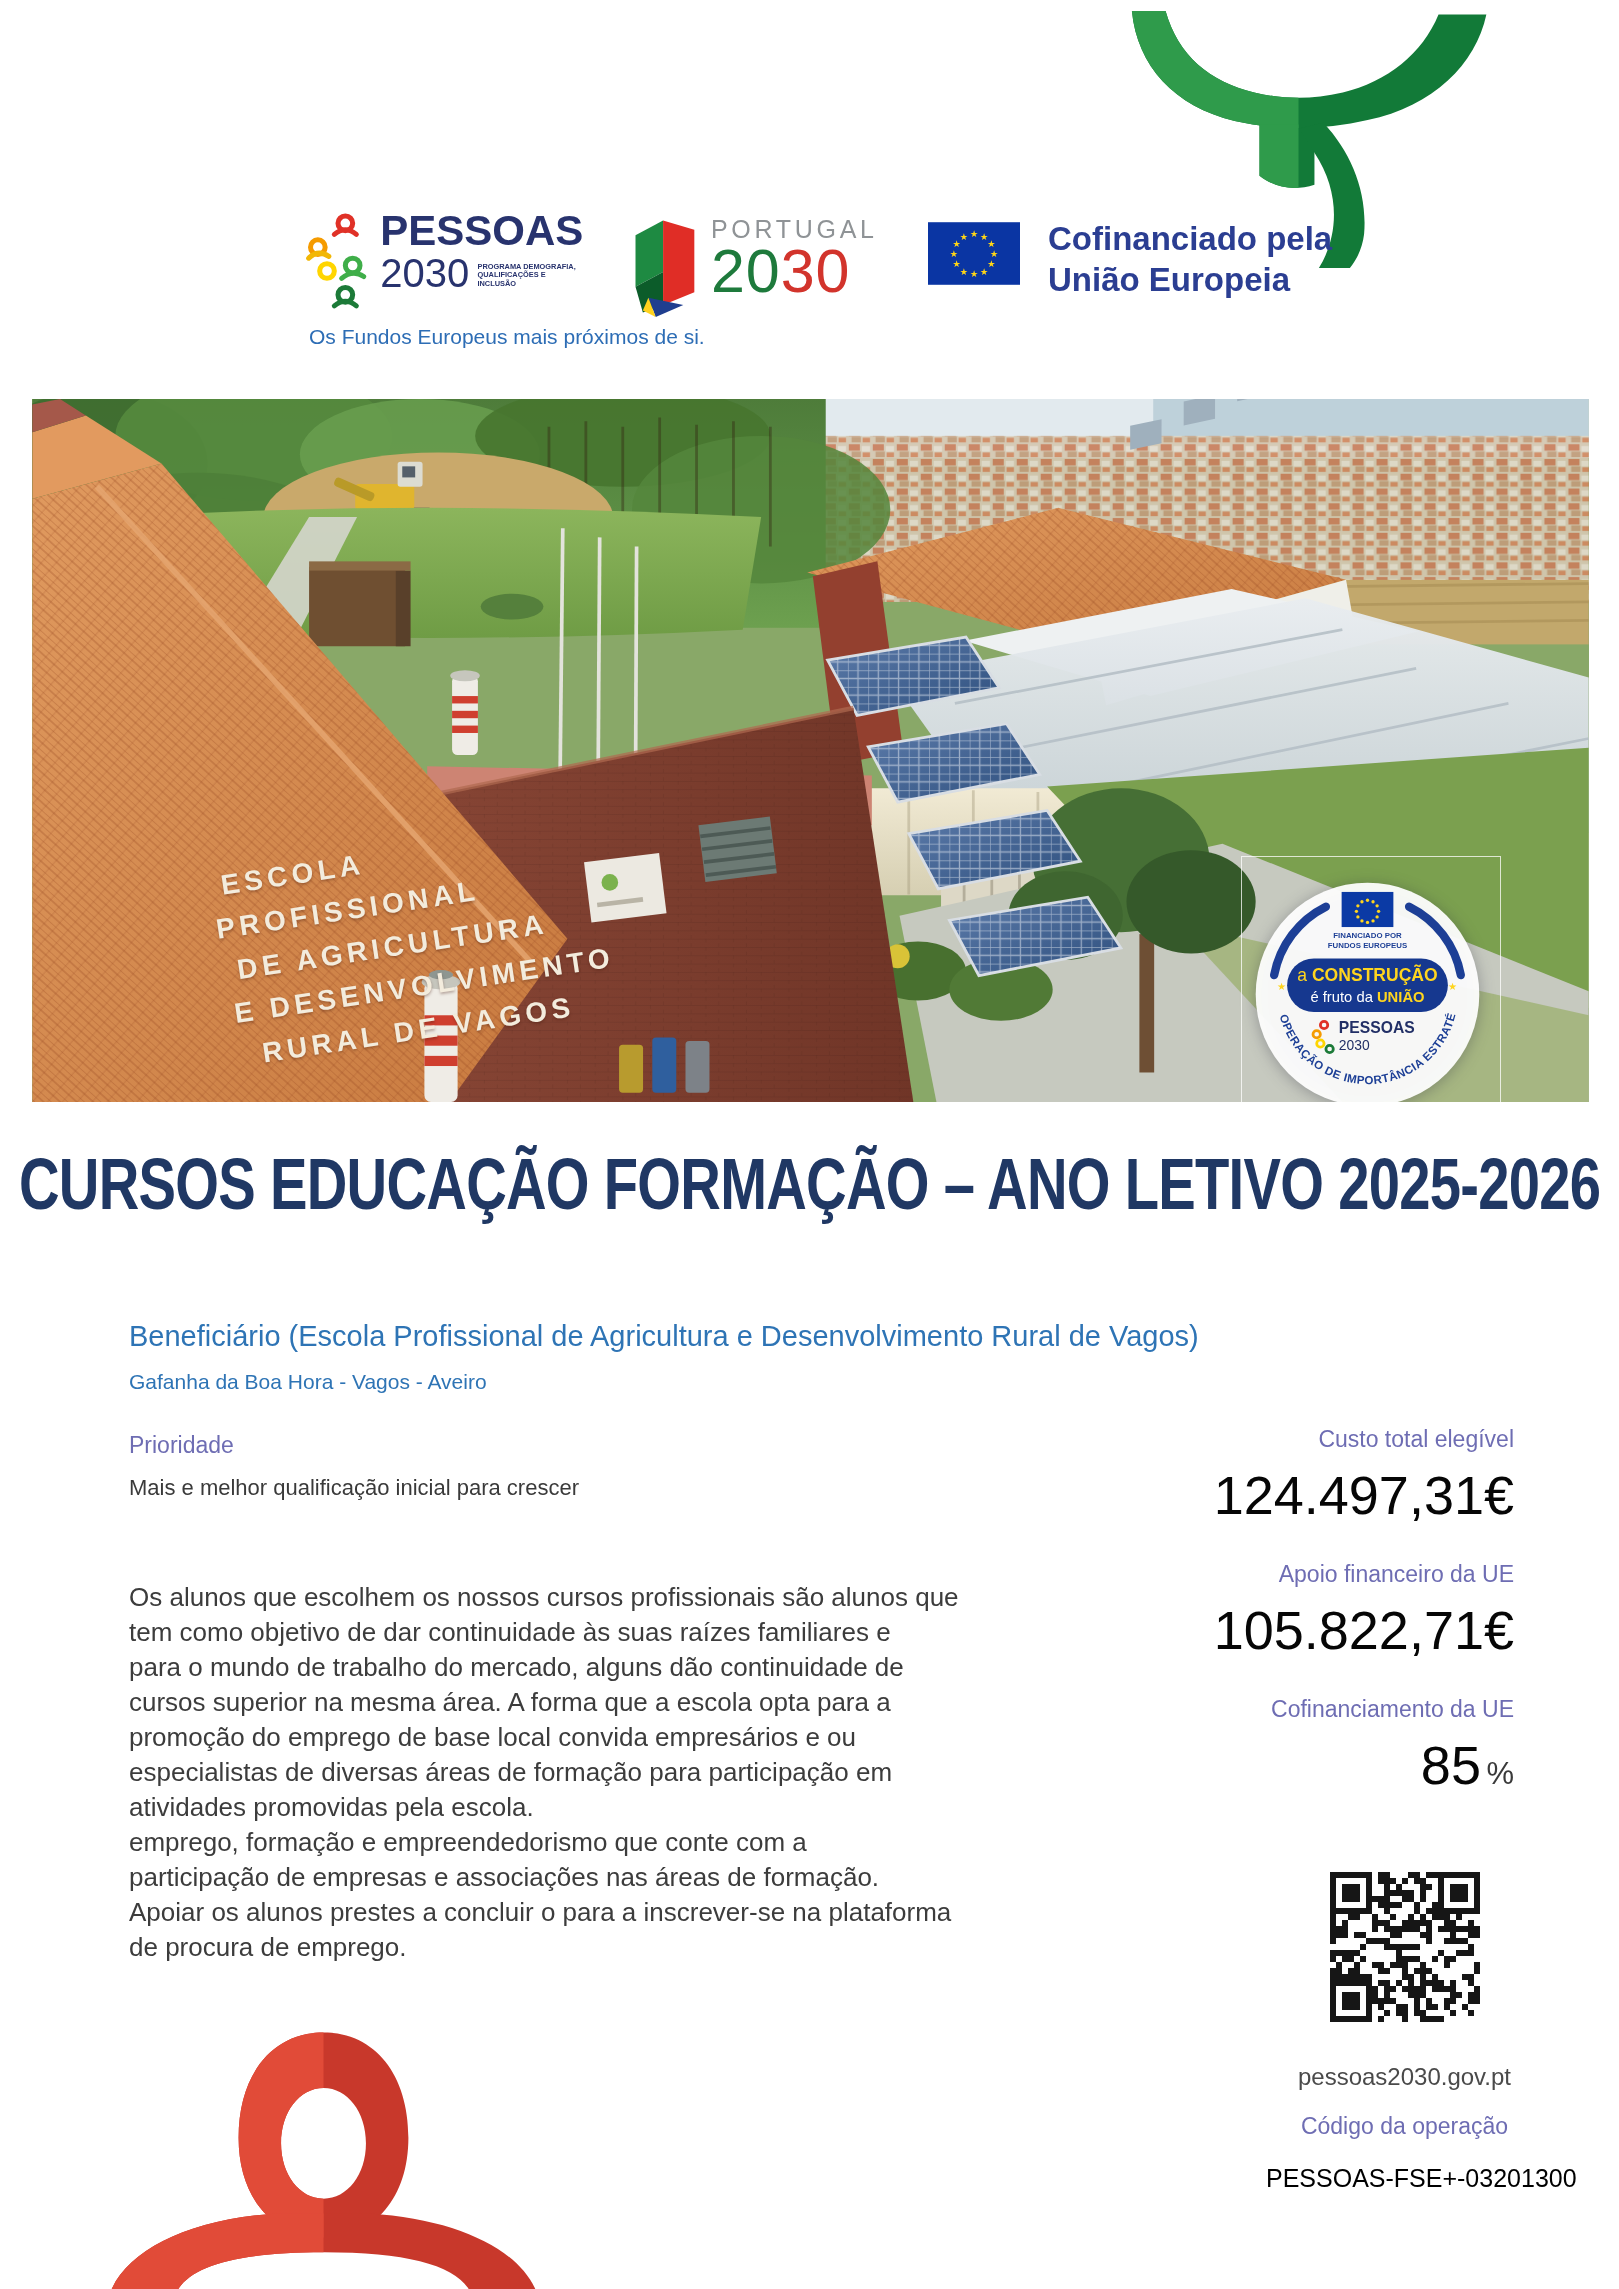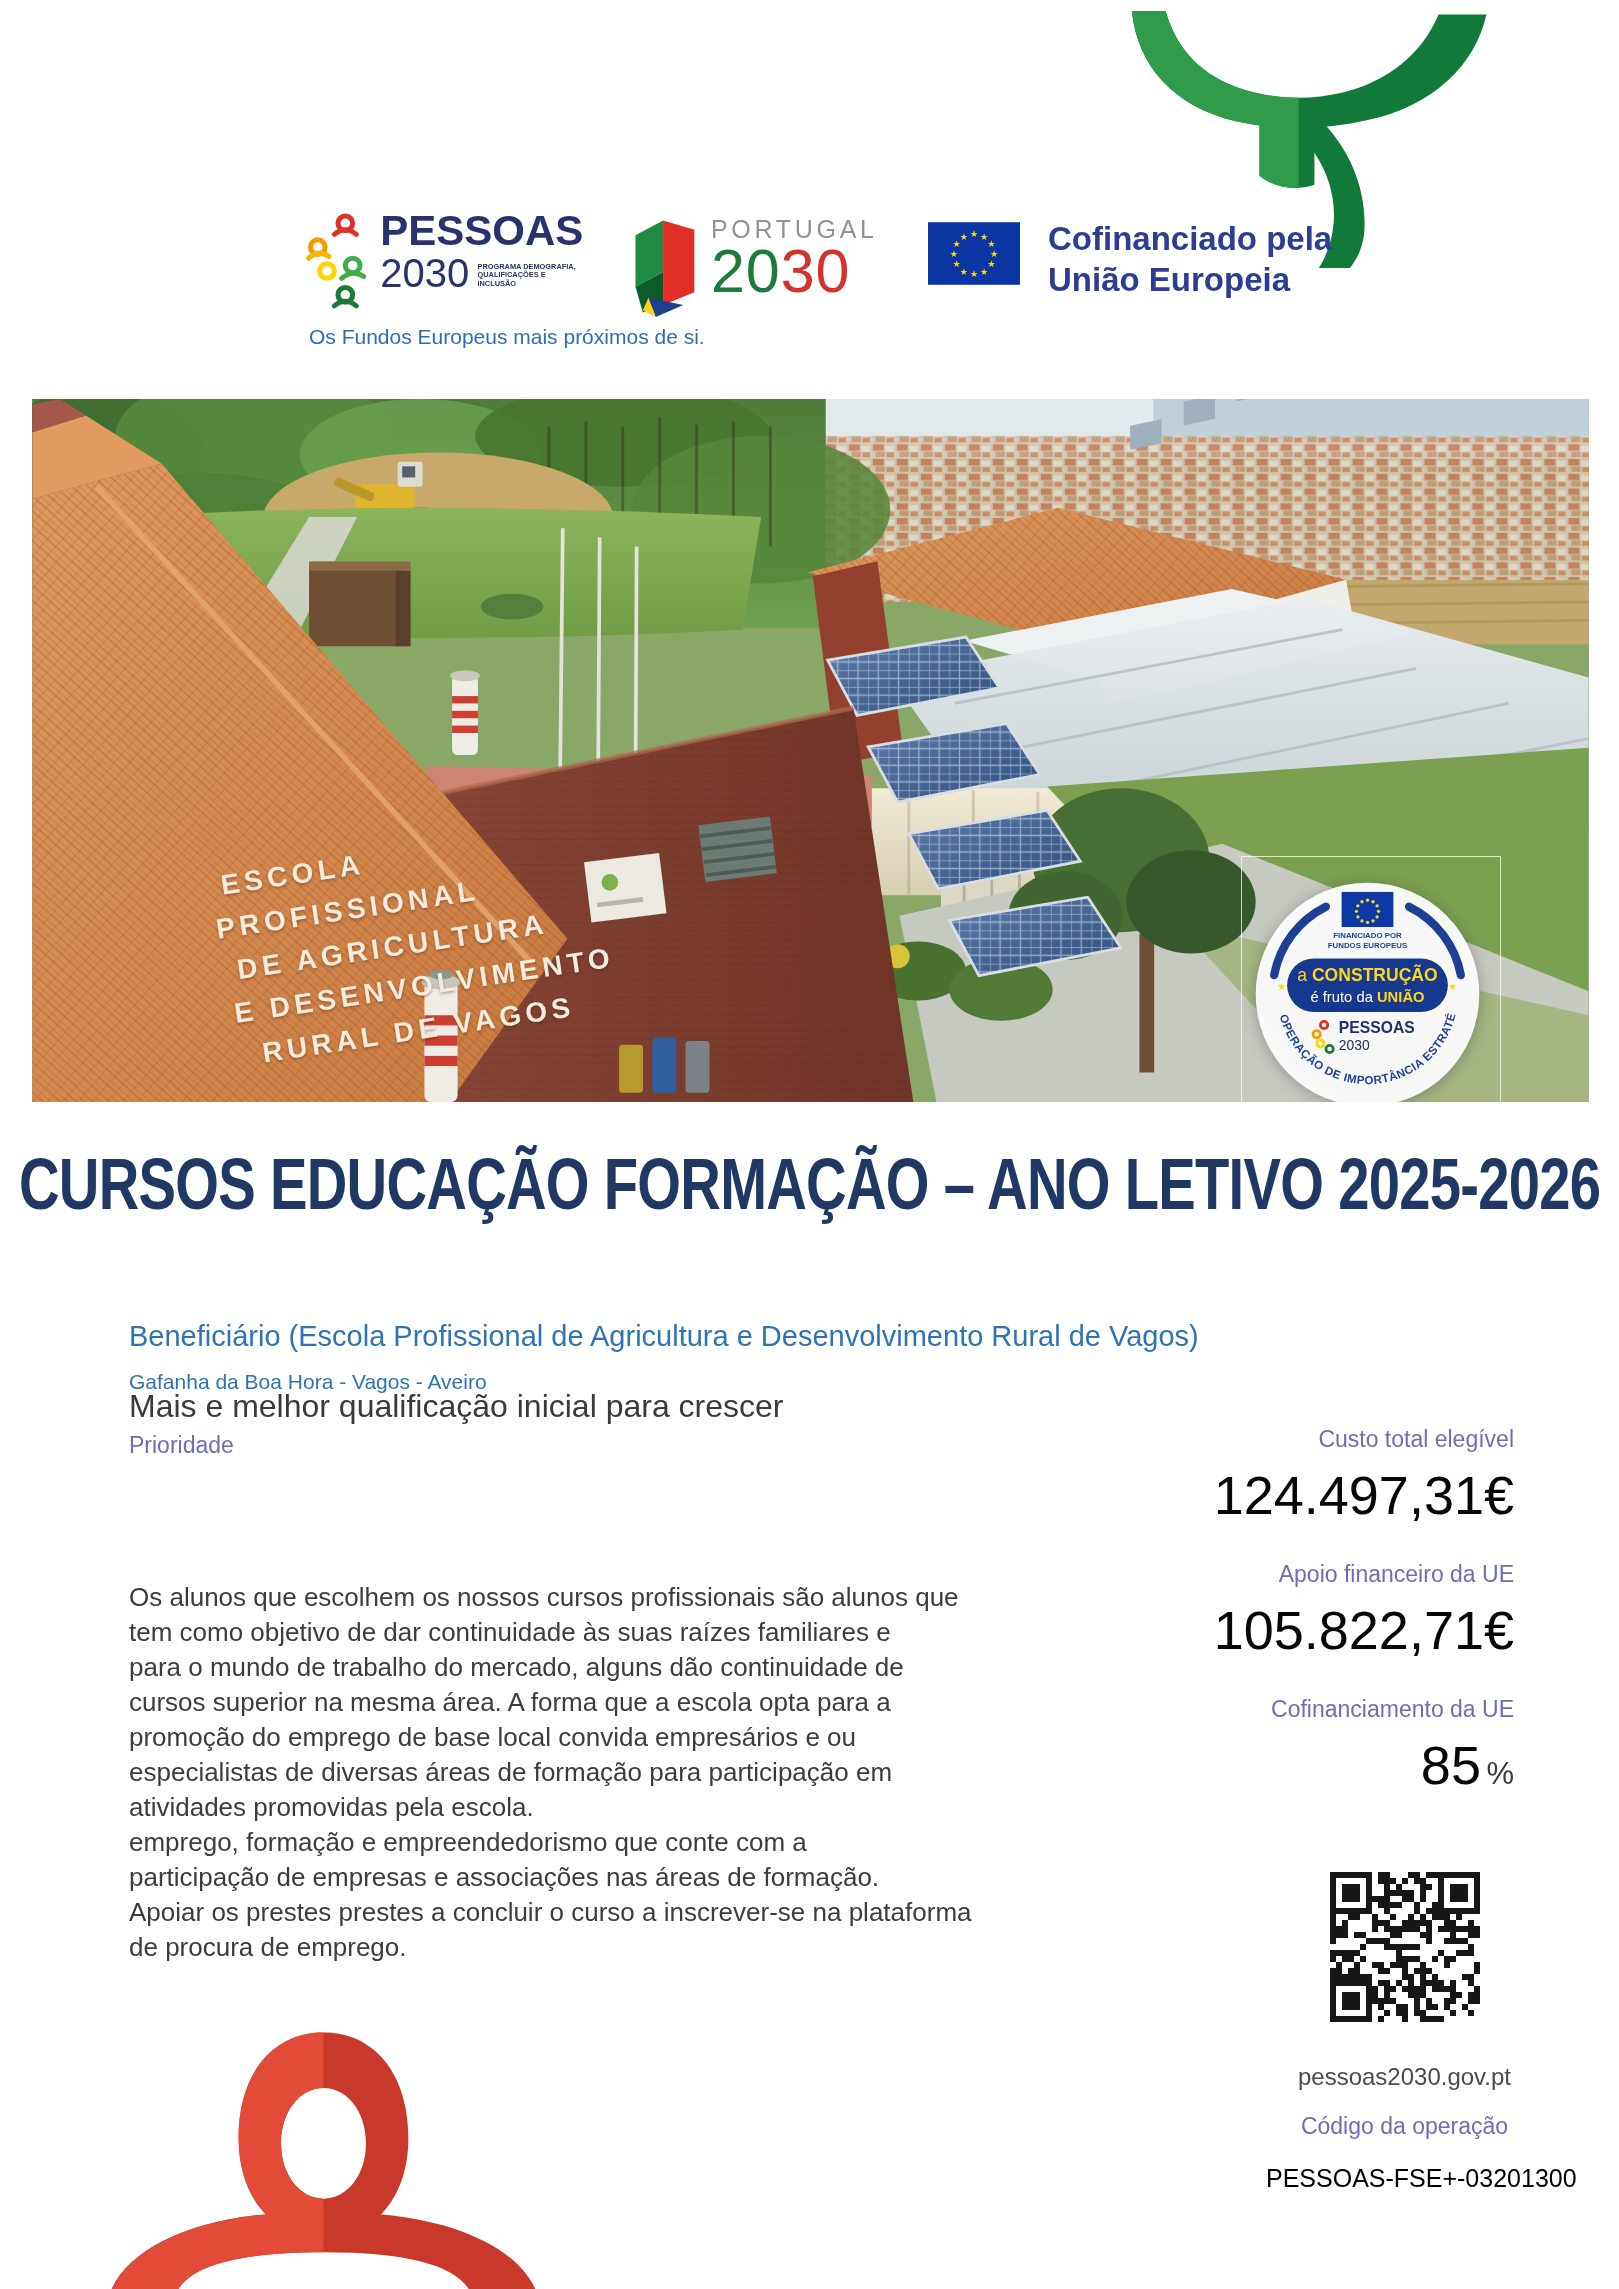--- a/index.html
+++ b/index.html
@@ -49,21 +49,21 @@
   .title-row{left:0;top:1143px;width:100%;display:flex;justify-content:center}
   .title{font-size:72px;font-weight:bold;color:#203864;transform:scaleX(.78);
     white-space:nowrap;letter-spacing:-0.9px}
 
   
   .beneficiary-label{left:129px;top:1320px;font-size:29px;color:#2e74b5}
   .beneficiary-loc{left:129px;top:1370px;font-size:21px;color:#2e74b5}
 
   
   .priority-label{left:129px;top:1432px;font-size:23px;color:#6e6db3}
-  .priority-value{left:129px;top:1388px;font-size:32px;color:#3a3a3a}
+  .priority-value{left:129px;top:1475px;font-size:22px;color:#3a3a3a}
   .desc{left:129px;top:1580px;width:992px;font-size:26px;line-height:35px;color:#3c3c3c}
 
   
   .stats{right:106px;top:1426px;width:554px;text-align:right}
   .stat-label{font-size:23px;color:#6e6db3}
   .stat-value{font-size:54px;color:#060606;font-weight:400;margin-top:11px;letter-spacing:0}
   .gap1{margin-top:35px}
   .pct-unit{font-size:31px;color:#3a3a3a;margin-left:5.5px}
 
   
@@ -451,21 +451,21 @@
 <div class="abs desc">
   <div>Os alunos que escolhem os nossos cursos profissionais são alunos que</div>
   <div>tem como objetivo de dar continuidade às suas raízes familiares e</div>
   <div>para o mundo de trabalho do mercado, alguns dão continuidade de</div>
   <div>cursos superior na mesma área. A forma que a escola opta para a</div>
   <div>promoção do emprego de base local  convida empresários e ou</div>
   <div>especialistas de diversas áreas de formação para participação em</div>
   <div>atividades promovidas pela escola.</div>
   <div>emprego, formação e empreendedorismo que conte com a</div>
   <div>participação de empresas e associações nas áreas de formação.</div>
-  <div>Apoiar os prestes prestes a concluir o curso a inscrever-se na plataforma</div>
+  <div>Apoiar os alunos prestes a concluir o para a inscrever-se na plataforma</div>
   <div>de procura de emprego.</div>
 </div>
 
 <div class="abs stats">
   <div class="stat-label">Custo total elegível</div>
   <div class="stat-value">124.497,31€</div>
   <div class="stat-label gap1">Apoio financeiro da UE</div>
   <div class="stat-value">105.822,71€</div>
   <div class="stat-label gap1">Cofinanciamento da UE</div>
   <div class="stat-value"><span>85</span><span class="pct-unit">%</span></div>

